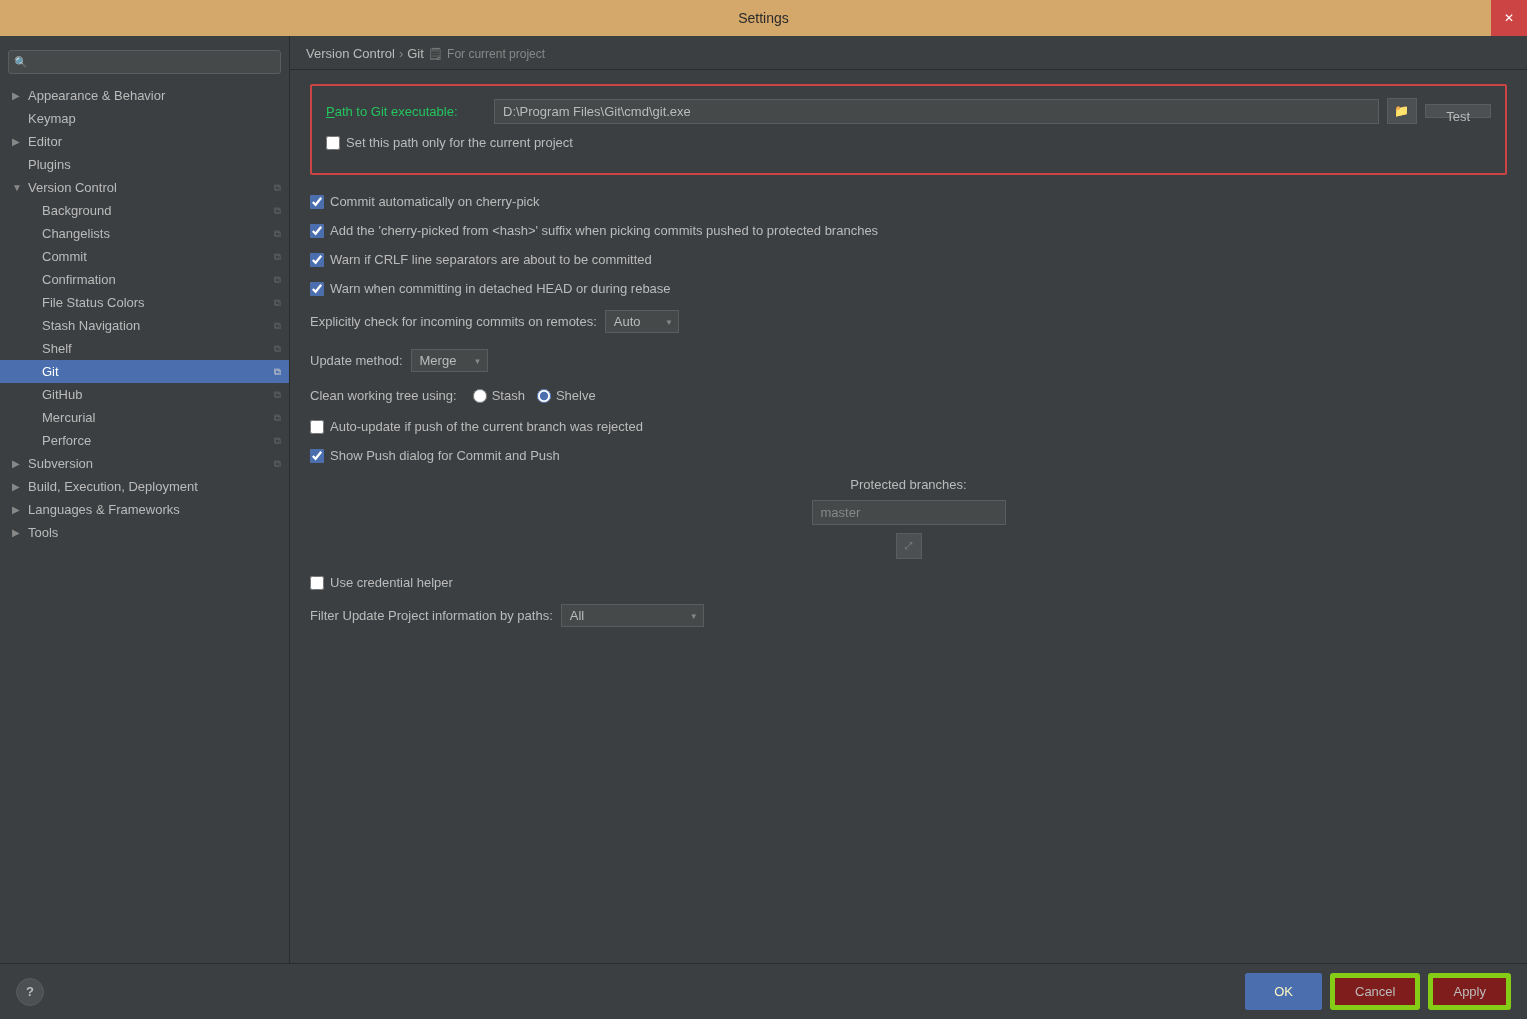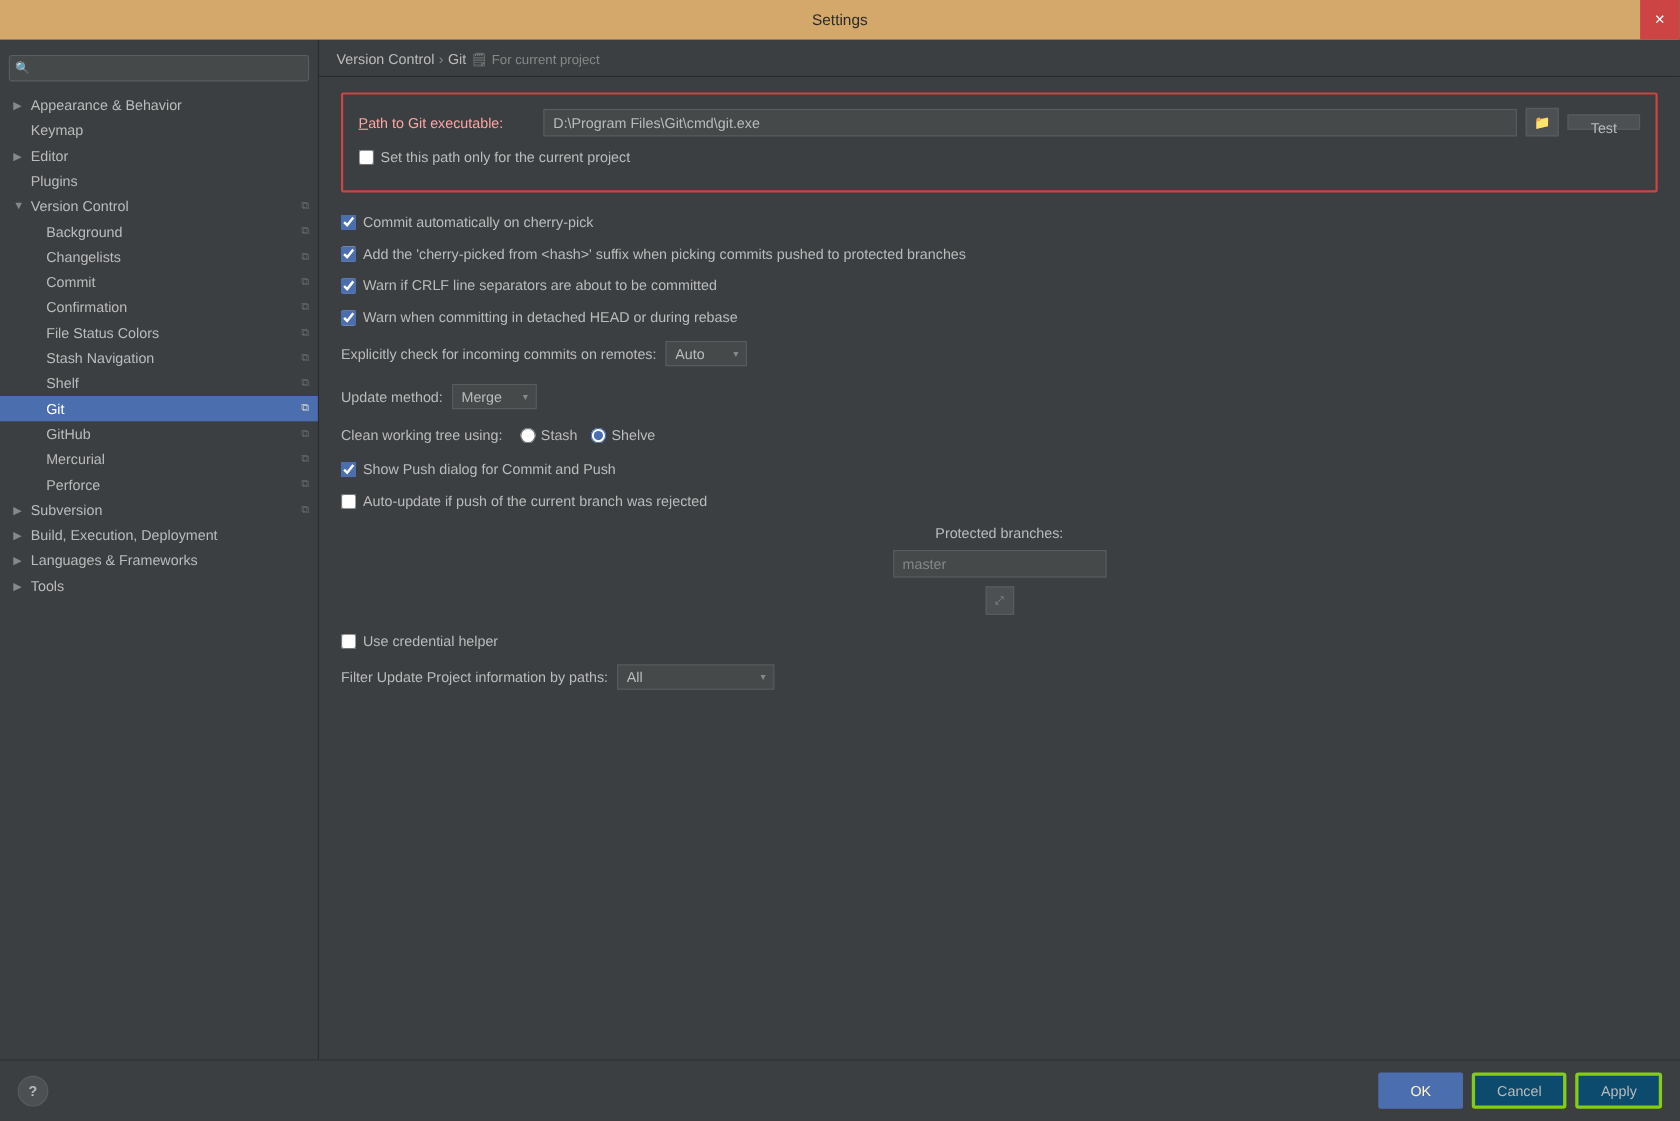--- a/index.html
+++ b/index.html
@@ -151,21 +151,21 @@
       margin-bottom: 16px;
       border-radius: 2px;
     }
     .path-row {
       display: flex;
       align-items: center;
       gap: 8px;
       margin-bottom: 8px;
     }
     .path-label {
-      color: #fca5a5;
+      color: #22c55e;
       white-space: nowrap;
       min-width: 160px;
     }
     .path-label u { text-decoration: underline; }
     .path-input {
       flex: 1;
       background: #45494a;
       border: 1px solid #5a5d5f;
       color: #bbbbbb;
       padding: 4px 8px;
@@ -334,22 +334,22 @@
       padding: 6px 28px;
       background: #4b6eaf;
       border: 1px solid #4b6eaf;
       color: #fef9c3;
       cursor: pointer;
       font-size: 13px;
       border-radius: 2px;
     }
     .btn-cancel, .btn-apply {
       padding: 6px 20px;
-      background: #0c4a6e;
-      border: 3px solid #84cc16;
+      background: #7f1d1d;
+      border: 5px solid #84cc16;
       color: #bbbbbb;
       cursor: pointer;
       font-size: 13px;
       border-radius: 3px;
     }
   </style>
 </head>
 <body>
 
 <div class="title-bar">
@@ -535,27 +535,27 @@
           <input type="radio" name="clean-tree" style="">
           <span>Stash</span>
         </label>
         <label class="radio-option">
           <input type="radio" name="clean-tree" checked="" style="">
           <span>Shelve</span>
         </label>
       </div>
 
       <div class="checkbox-row">
+        <input type="checkbox" id="cb-auto-update" style="">
+        <label for="cb-auto-update">Auto-update if push of the current branch was rejected</label>
+      </div>
+
+      <div class="checkbox-row">
         <input type="checkbox" id="cb-push-dialog" checked="" style="">
         <label for="cb-push-dialog">Show Push dialog for Commit and Push</label>
-      </div>
-
-      <div class="checkbox-row">
-        <input type="checkbox" id="cb-auto-update" style="">
-        <label for="cb-auto-update">Auto-update if push of the current branch was rejected</label>
       </div>
 
 
       <div class="protected-row">
         <span class="row-label">Protected branches:</span>
         <input class="protected-input" type="text" value="master" style="">
         <button class="expand-btn">⤢</button>
       </div>
 
       <div class="checkbox-row">

